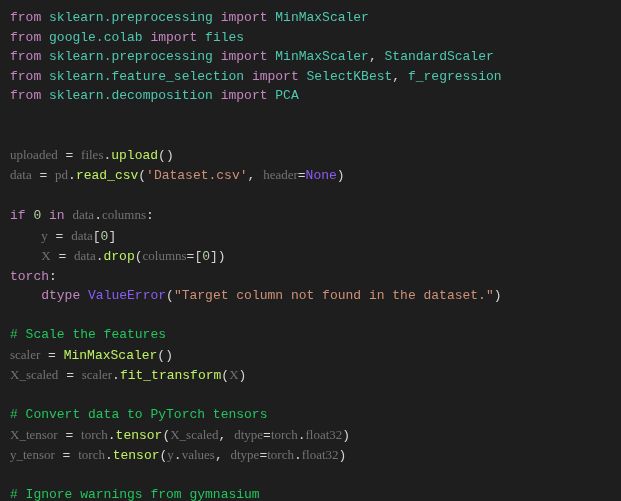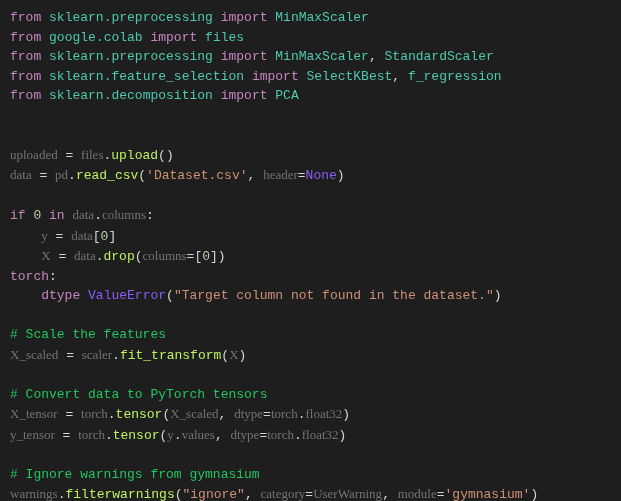--- a/index.html
+++ b/index.html
@@ -43,20 +43,21 @@
 <div class="code-line"><span class="var">uploaded</span><span class="txt"> = </span><span class="var">files</span><span class="txt">.</span><span class="fn">upload</span><span class="txt">()</span></div>
 <div class="code-line"><span class="var">data</span><span class="txt"> = </span><span class="var">pd</span><span class="txt">.</span><span class="fn">read_csv</span><span class="txt">(</span><span class="str">'Dataset.csv'</span><span class="txt">, </span><span class="var">header</span><span class="txt">=</span><span class="const">None</span><span class="txt">)</span></div>
 <div class="code-line"></div>
 <div class="code-line"><span class="kw">if</span><span class="txt"> </span><span class="num">0</span><span class="txt"> </span><span class="kw">in</span><span class="txt"> </span><span class="var">data</span><span class="txt">.</span><span class="var">columns</span><span class="txt">:</span></div>
 <div class="code-line"><span class="txt">    </span><span class="var">y</span><span class="txt"> = </span><span class="var">data</span><span class="txt">[</span><span class="num">0</span><span class="txt">]</span></div>
 <div class="code-line"><span class="txt">    </span><span class="var">X</span><span class="txt"> = </span><span class="var">data</span><span class="txt">.</span><span class="fn">drop</span><span class="txt">(</span><span class="var">columns</span><span class="txt">=[</span><span class="num">0</span><span class="txt">])</span></div>
 <div class="code-line"><span class="kw">torch</span><span class="txt">:</span></div>
 <div class="code-line"><span class="txt">    </span><span class="kw">dtype</span><span class="txt"> </span><span class="err">ValueError</span><span class="txt">(</span><span class="str">"Target column not found in the dataset."</span><span class="txt">)</span></div>
 <div class="code-line"></div>
 <div class="code-line"><span class="comment"># Scale the features</span></div>
+<div class="code-line"><span class="var">scaler</span><span class="txt"> = </span><span class="fn">MinMaxScaler</span><span class="txt">()</span></div>
 <div class="code-line"><span class="var">X_scaled</span><span class="txt"> = </span><span class="var">scaler</span><span class="txt">.</span><span class="fn">fit_transform</span><span class="txt">(</span><span class="var">X</span><span class="txt">)</span></div>
 <div class="code-line"></div>
 <div class="code-line"><span class="comment"># Convert data to PyTorch tensors</span></div>
 <div class="code-line"><span class="var">X_tensor</span><span class="txt"> = </span><span class="var">torch</span><span class="txt">.</span><span class="fn">tensor</span><span class="txt">(</span><span class="var">X_scaled</span><span class="txt">, </span><span class="var">dtype</span><span class="txt">=</span><span class="var">torch</span><span class="txt">.</span><span class="var">float32</span><span class="txt">)</span></div>
 <div class="code-line"><span class="var">y_tensor</span><span class="txt"> = </span><span class="var">torch</span><span class="txt">.</span><span class="fn">tensor</span><span class="txt">(</span><span class="var">y</span><span class="txt">.</span><span class="var">values</span><span class="txt">, </span><span class="var">dtype</span><span class="txt">=</span><span class="var">torch</span><span class="txt">.</span><span class="var">float32</span><span class="txt">)</span></div>
 <div class="code-line"></div>
 <div class="code-line"><span class="comment"># Ignore warnings from gymnasium</span></div>
 <div class="code-line"><span class="var">warnings</span><span class="txt">.</span><span class="fn">filterwarnings</span><span class="txt">(</span><span class="str">"ignore"</span><span class="txt">, </span><span class="var">category</span><span class="txt">=</span><span class="var">UserWarning</span><span class="txt">, </span><span class="var">module</span><span class="txt">=</span><span class="str">'gymnasium'</span><span class="txt">)</span></div>
 </div>
 

